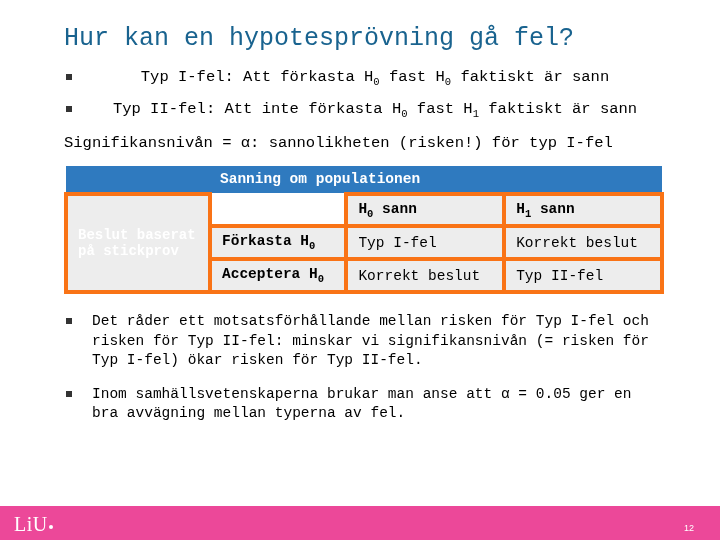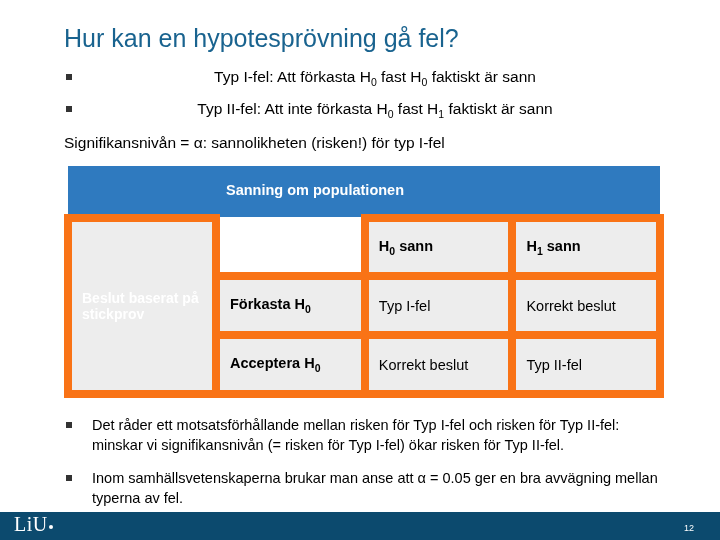--- a/index.html
+++ b/index.html
@@ -9,20 +9,21 @@
     height: 540px;
     font-family: Arial, Helvetica, sans-serif;
     background: #fff;
     color: #000;
     overflow: hidden;
     position: relative;
   }
   .slide {
     padding: 24px 56px 0 64px;
     box-sizing: border-box;
+    font-family: Liberation Mono, monospace;
   }
   .title {
     font-size: 25px;
     color: #19638f;
     margin: 0 0 14px 0;
     font-weight: normal;
   }
   .bullets {
     margin: 0 0 8px 0;
     padding: 0;
@@ -50,38 +51,38 @@
     font-size: 15.5px;
     margin: 12px 0 14px 0;
   }
   .tablewrap { width: 100%; }
   table {
     border-collapse: collapse;
     width: 100%;
     font-size: 14.5px;
   }
   td, th {
-    padding: 16px 10px;
+    padding: 5px 10px;
     text-align: left;
     vertical-align: middle;
   }
   .hdr {
     background: #2f7abf;
     color: #fff;
     font-weight: bold;
   }
   .leftcol {
     background: #2f7abf;
     color: #fff;
     font-weight: bold;
     width: 120px;
     font-size: 14px;
   }
   .grid td {
-    border: 8px solid #f97316;
+    border: 4px solid #f97316;
     background: #ededed;
   }
   .grid td.lbl { font-weight: bold; }
   .bullets2 {
     margin: 18px 0 15px 0;
     padding: 0;
     list-style: none;
   }
   .bullets2 li {
     position: relative;
@@ -97,22 +98,22 @@
     top: 6px;
     width: 6px;
     height: 6px;
     background: #333;
   }
   .footer {
     position: absolute;
     left: 0;
     right: 0;
     bottom: 0;
-    height: 28px;
-    background: #0c4a6e;
+    height: 34px;
+    background: #ec4899;
   }
   .logo {
     position: absolute;
     left: 14px;
     bottom: 4px;
     color: #fff;
     font-family: Georgia, 'Times New Roman', serif;
     font-size: 20px;
     letter-spacing: 0.5px;
   }

